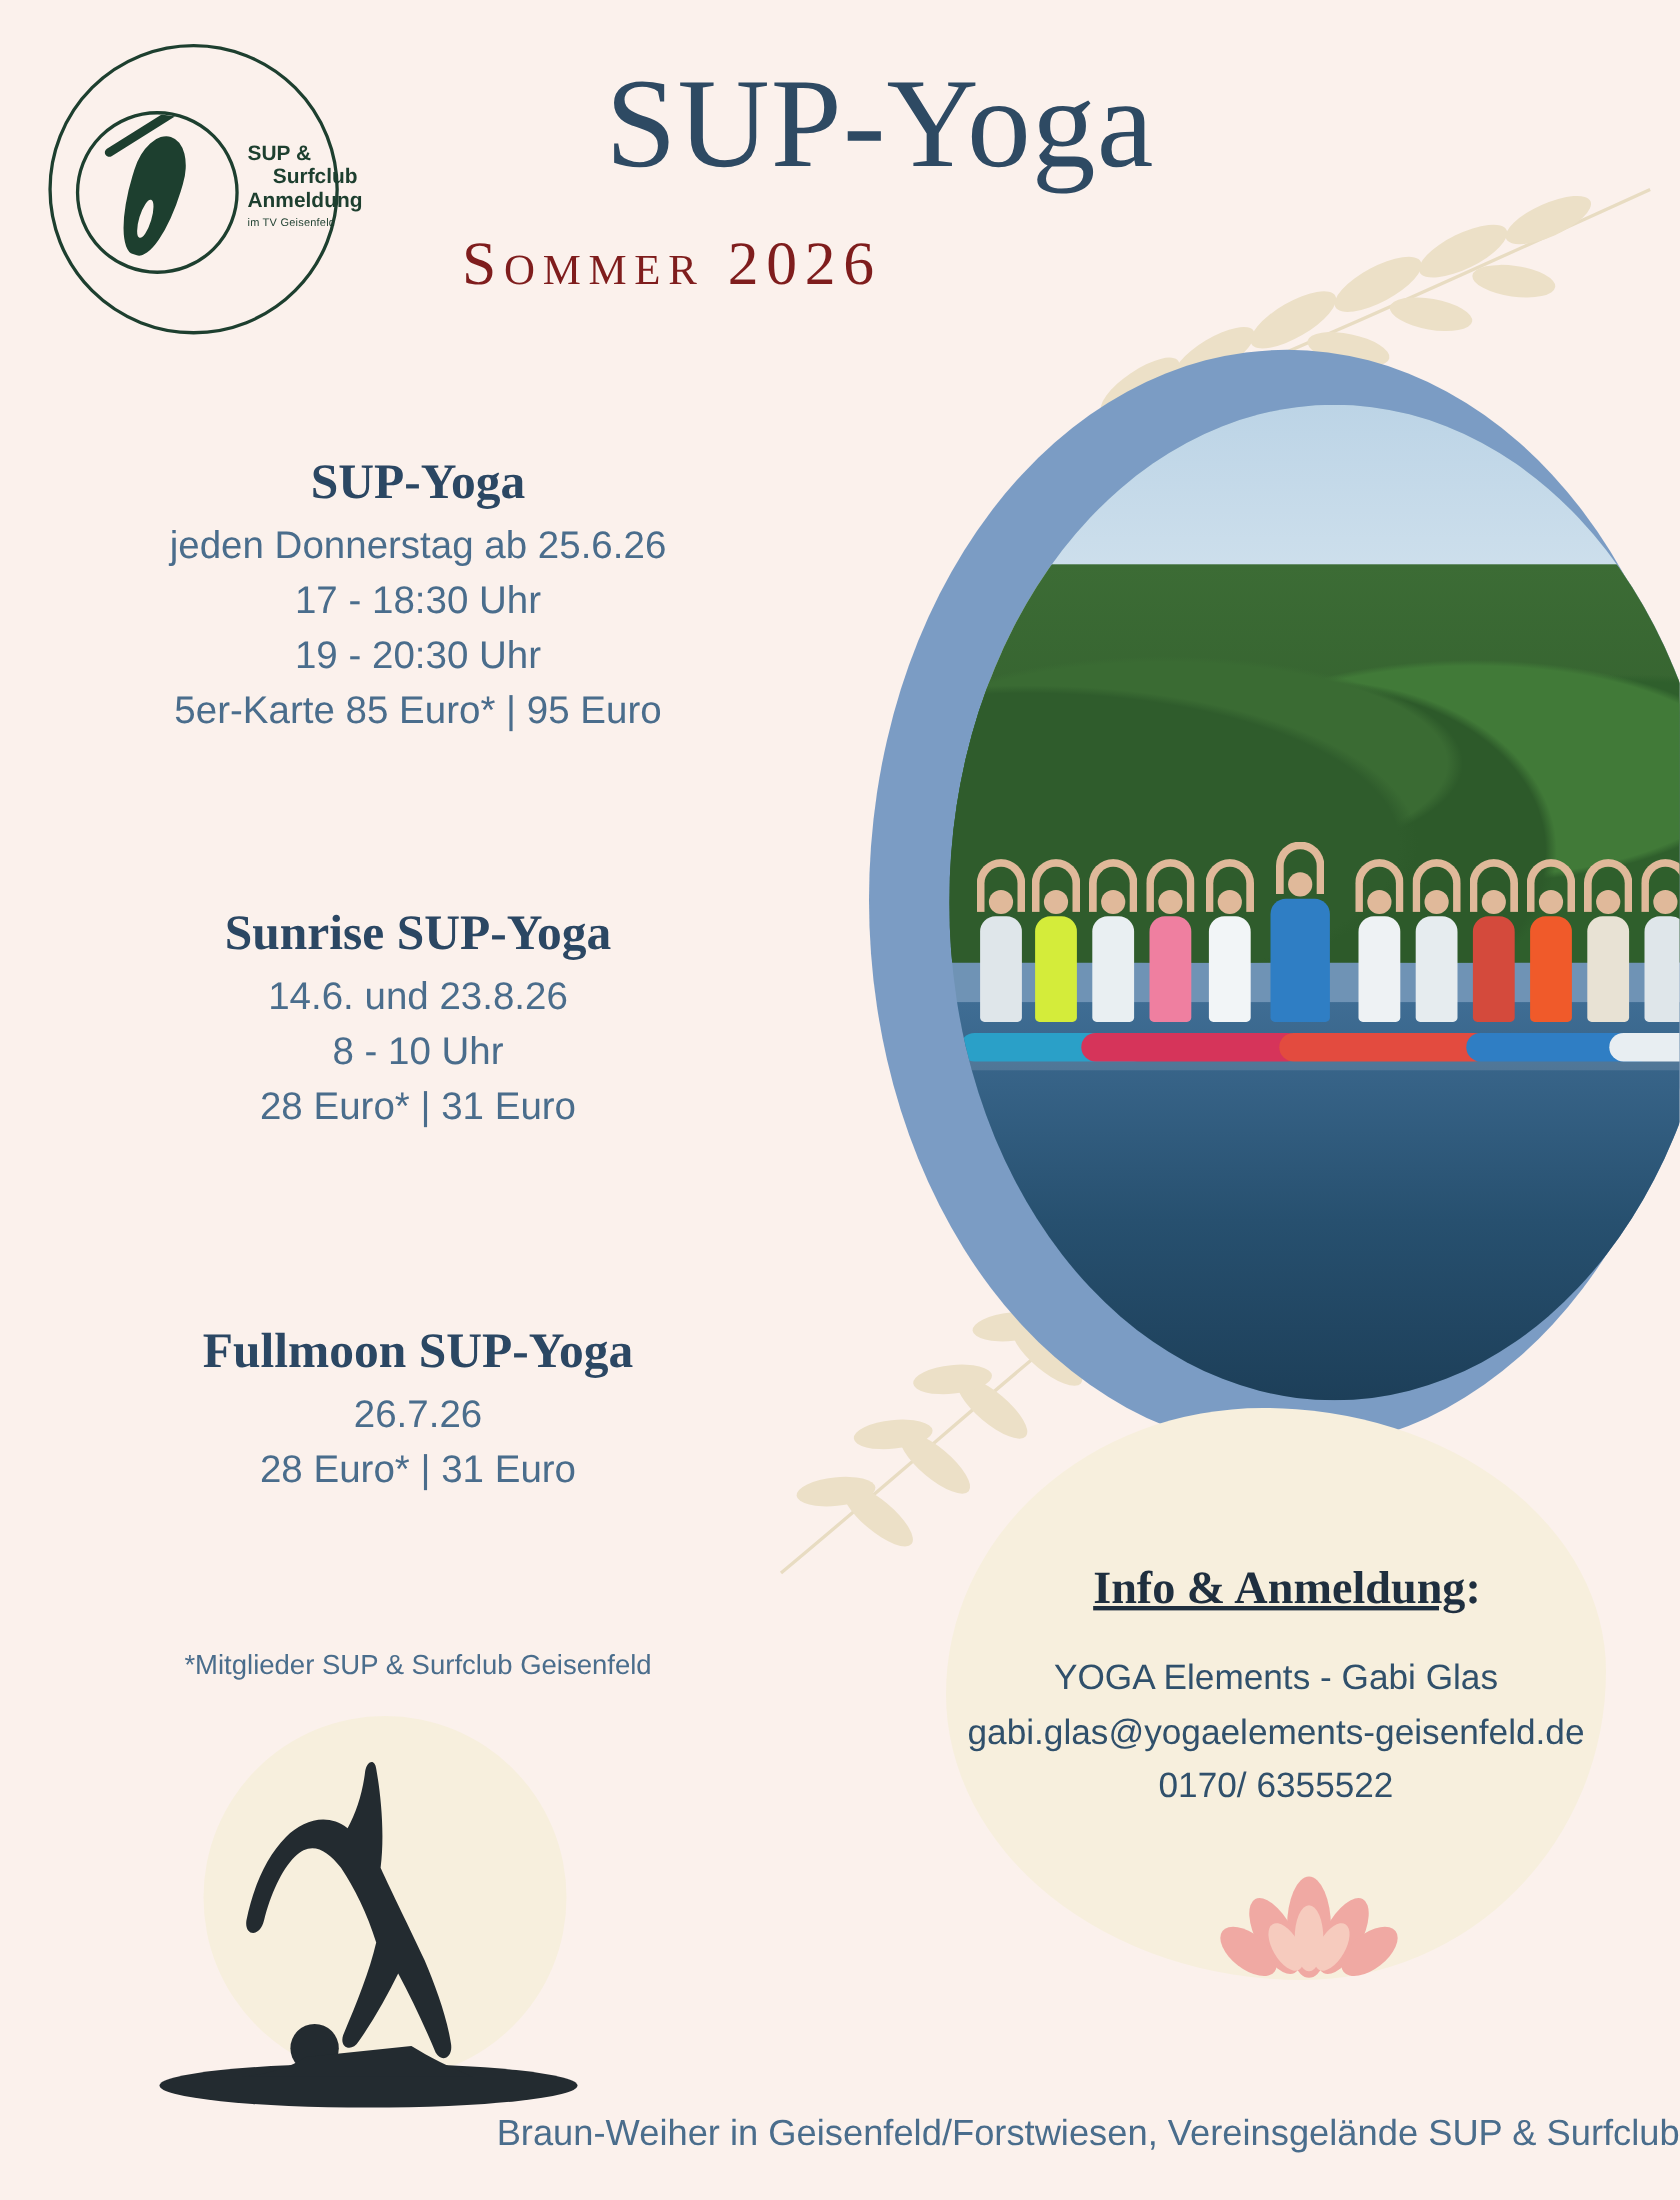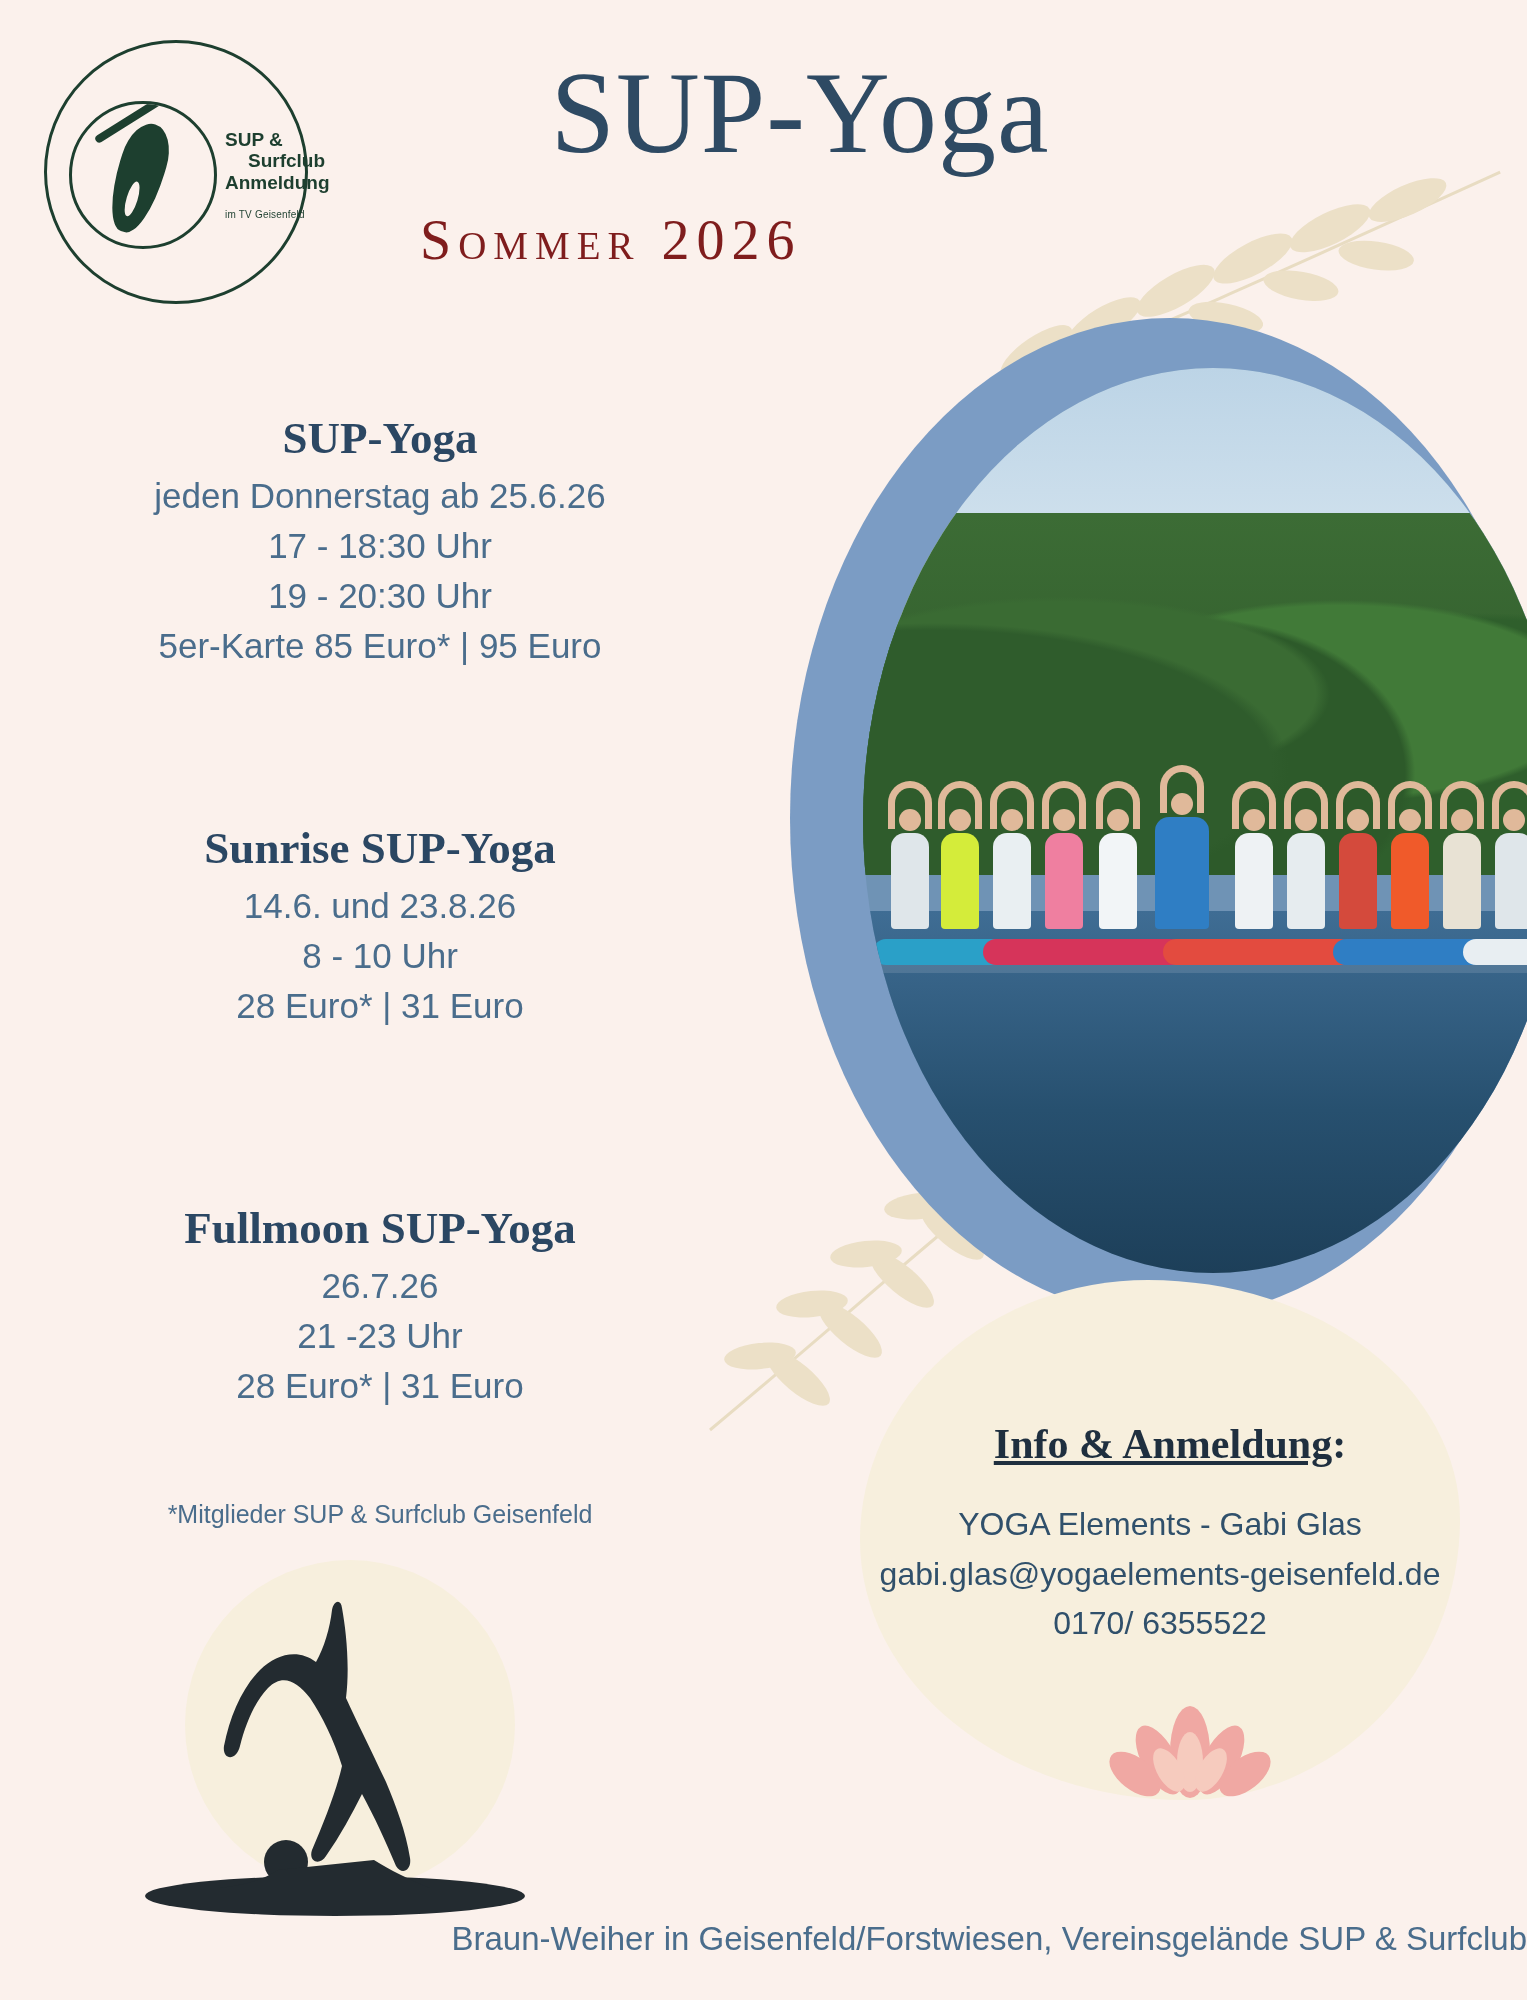--- a/index.html
+++ b/index.html
@@ -81,21 +81,21 @@
     position: absolute;
     left: 178px;
     top: 86px;
     width: 112px;
     color: #1d3f2f;
     line-height: 1.12;
   }
   .logo-text .l1 { font-size: 19px; font-weight: bold; }
   .logo-text .l2 { font-size: 19px; font-weight: bold; margin-left: 23px; }
   .logo-text .l3 { font-size: 19px; font-weight: bold; }
-  .logo-text .l4 { font-size: 10px; margin-top: 16px; letter-spacing: .2px; }
+  .logo-text .l4 { font-size: 10px; margin-top: 4px; letter-spacing: .2px; }
 
   
   .title {
     position: absolute;
     left: 420px;
     top: 55px;
     width: 760px;
     text-align: center;
     font-family: "Liberation Serif", serif;
     font-size: 116px;
@@ -427,21 +427,20 @@
   <div class="block" id="block2">
     <h2>Sunrise SUP-Yoga</h2>
     <p>14.6. und 23.8.26</p>
     <p>8 - 10 Uhr</p>
     <p>28 Euro* | 31 Euro</p>
   </div>
 
   <div class="block" id="block3">
     <h2>Fullmoon SUP-Yoga</h2>
     <p>26.7.26</p>
-    <p>21 -23 Uhr</p>
     <p>28 Euro* | 31 Euro</p>
   </div>
 
   <div class="footnote">*Mitglieder SUP &amp; Surfclub Geisenfeld</div>
 
   <div class="yoga-circle"></div>
   <svg class="yoga-svg" viewBox="0 0 450 360">
     <ellipse cx="225" cy="326" rx="190" ry="20" fill="#232b30"></ellipse>
     <path d="M232 38 C236 60 240 96 236 128 C246 150 262 182 276 212 C286 236 296 262 300 288 C302 300 292 306 286 296 C276 272 264 246 252 224 C242 244 230 266 216 286 C210 296 198 292 202 280 C214 252 226 222 232 196 C224 170 212 146 200 128 C186 110 172 104 158 118 C146 130 136 152 130 176 C126 192 112 190 114 176 C120 146 132 118 150 100 C166 84 188 78 206 92 C214 78 220 58 222 40 C224 30 231 29 232 38 Z" fill="#232b30"></path>
     <circle cx="176" cy="292" r="22" fill="#232b30"></circle>

